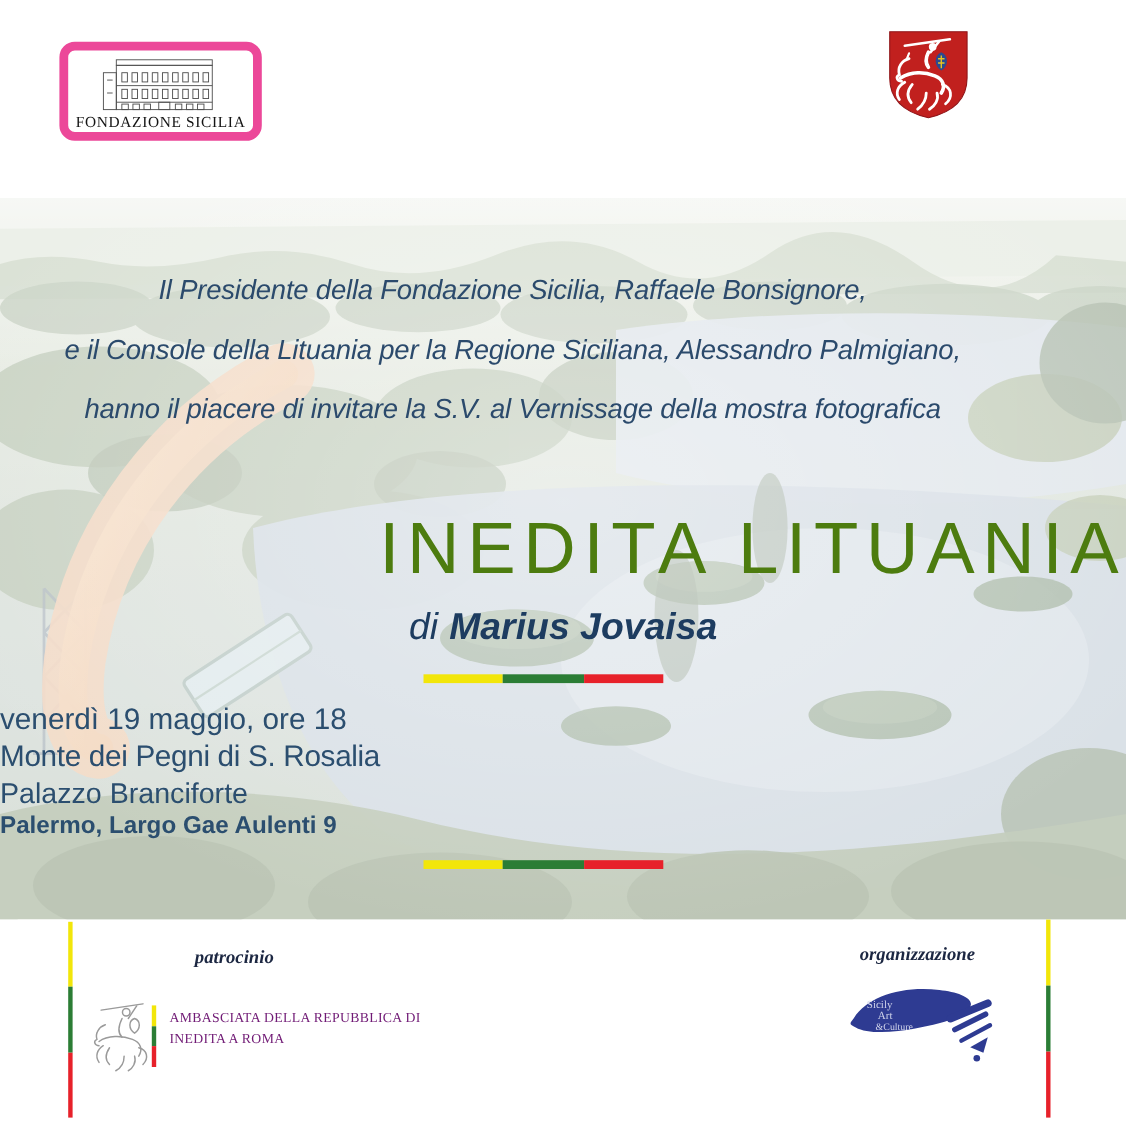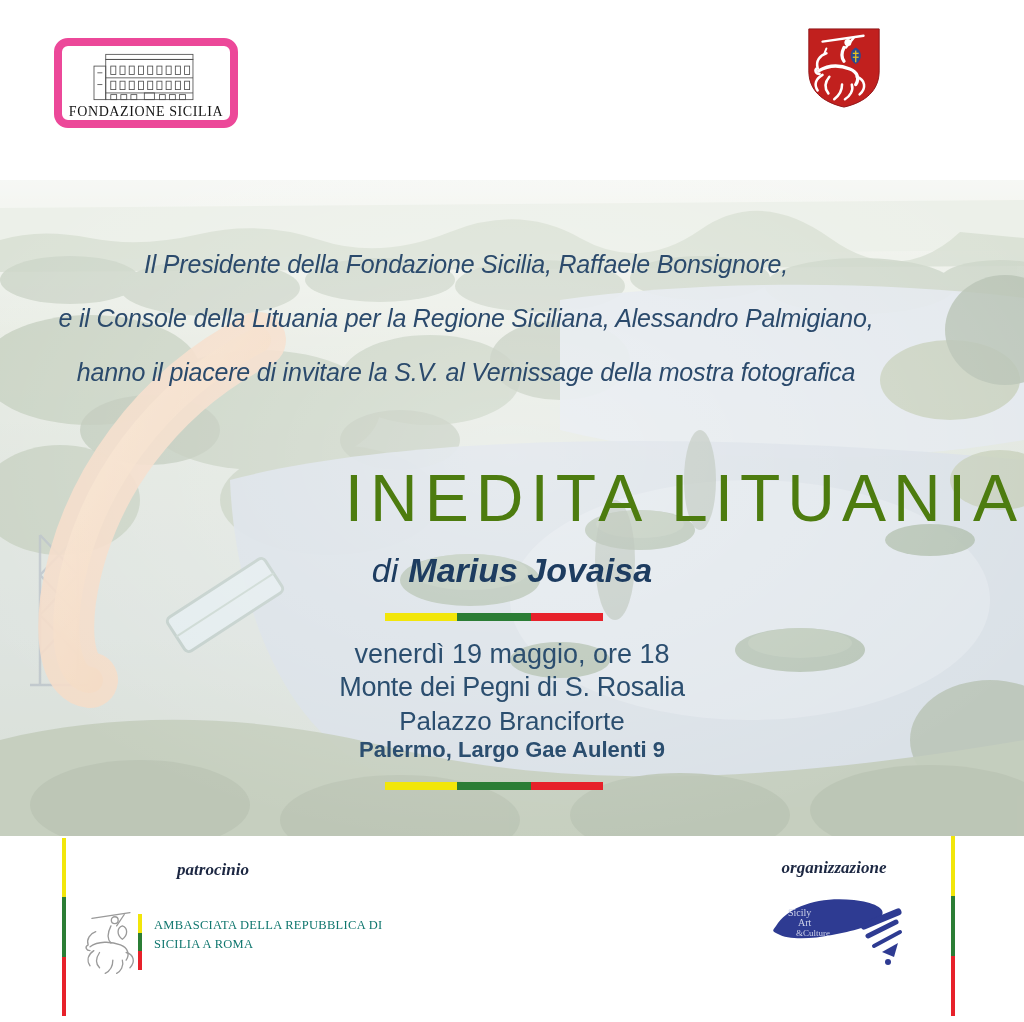--- a/index.html
+++ b/index.html
@@ -45,21 +45,21 @@
   .subtitle .pre{font-style:italic;font-weight:400;margin-right:10px;}
   .subtitle .auth{font-style:italic;font-weight:700;}
   .divider{
     position:absolute;left:385px;width:218px;height:8px;display:flex;
   }
   .div1{top:613px;} .div2{top:782px;}
   .divider .seg-y{width:72px;background:#F2E60A;}
   .divider .seg-g{width:74px;background:#2B7D35;}
   .divider .seg-r{width:72px;background:#E7212A;}
   .evt{
-    position:absolute;left:0;width:1024px;text-align:center;color:#2b4e6f;white-space:nowrap;
+    position:absolute;left:0;width:1024px;color:#2b4e6f;white-space:nowrap;
   }
   .evt1{top:639px;font-size:27px;}
   .evt2{top:672px;font-size:27px;letter-spacing:-.3px;}
   .evt3{top:706px;font-size:26px;}
   .evt4{top:737px;font-size:22px;font-weight:700;}
   
   .footer{position:absolute;left:16px;top:836px;width:1024px;height:186px;background:#ffffff;}
   .vstripe{position:absolute;width:4px;display:flex;flex-direction:column;}
   .vs-left{left:46px;top:2px;height:178px;}
   .vs-right{left:935px;top:0;height:180px;}
@@ -71,21 +71,21 @@
     font-family:"Liberation Serif",serif;font-style:italic;font-weight:700;
     font-size:17px;color:#1c2742;
   }
   .patro{left:97px;top:24px;}
   .organ{left:718px;top:22px;}
   .emb-knight{position:absolute;left:62px;top:69px;}
   .emb-stripe{left:122px;top:78px;height:56px;}
   .emb-text{
     position:absolute;left:138px;top:80px;
     font-family:"Liberation Serif",serif;font-size:12.5px;letter-spacing:.3px;
-    line-height:18.5px;color:#0f766e;white-space:nowrap;
+    line-height:18.5px;color:#701a75;white-space:nowrap;
   }
   .sic-logo{position:absolute;left:752px;top:54px;}
 </style>
 </head>
 <body>
 
 <div class="poster">
 
   <div class="fond-box">
     <svg width="132" height="56" viewBox="0 0 132 62">
@@ -307,21 +307,21 @@
         <path d="M50,50 C58,52 60,60 54,66"></path>
       </g>
     </svg>
     <div class="vstripe emb-stripe">
       <div class="y"></div>
         <div class="g"></div>
         <div class="r"></div>
     </div>
     <div class="emb-text">
       <div>AMBASCIATA DELLA REPUBBLICA DI</div>
-      <div>SICILIA A ROMA</div>
+      <div>INEDITA A ROMA</div>
     </div>
 
     <svg class="sic-logo" width="148" height="90" viewBox="0 0 148 90">
       <path d="M8,36 C20,16 52,6 86,10 C104,12 120,18 113,27 C104,37 84,41 64,45 C44,49 20,50 10,44 C4,41 4,41 8,36 Z" fill="#2e3b92"></path>
       <g stroke="#2e3b92" stroke-linecap="round">
         <line x1="96" y1="36" x2="130" y2="22" stroke-width="7"></line>
         <line x1="100" y1="46" x2="128" y2="32" stroke-width="5"></line>
         <line x1="106" y1="56" x2="132" y2="42" stroke-width="4"></line>
       </g>
       <path d="M114,62 l16,-9 l-4,14 Z" fill="#2e3b92"></path>

